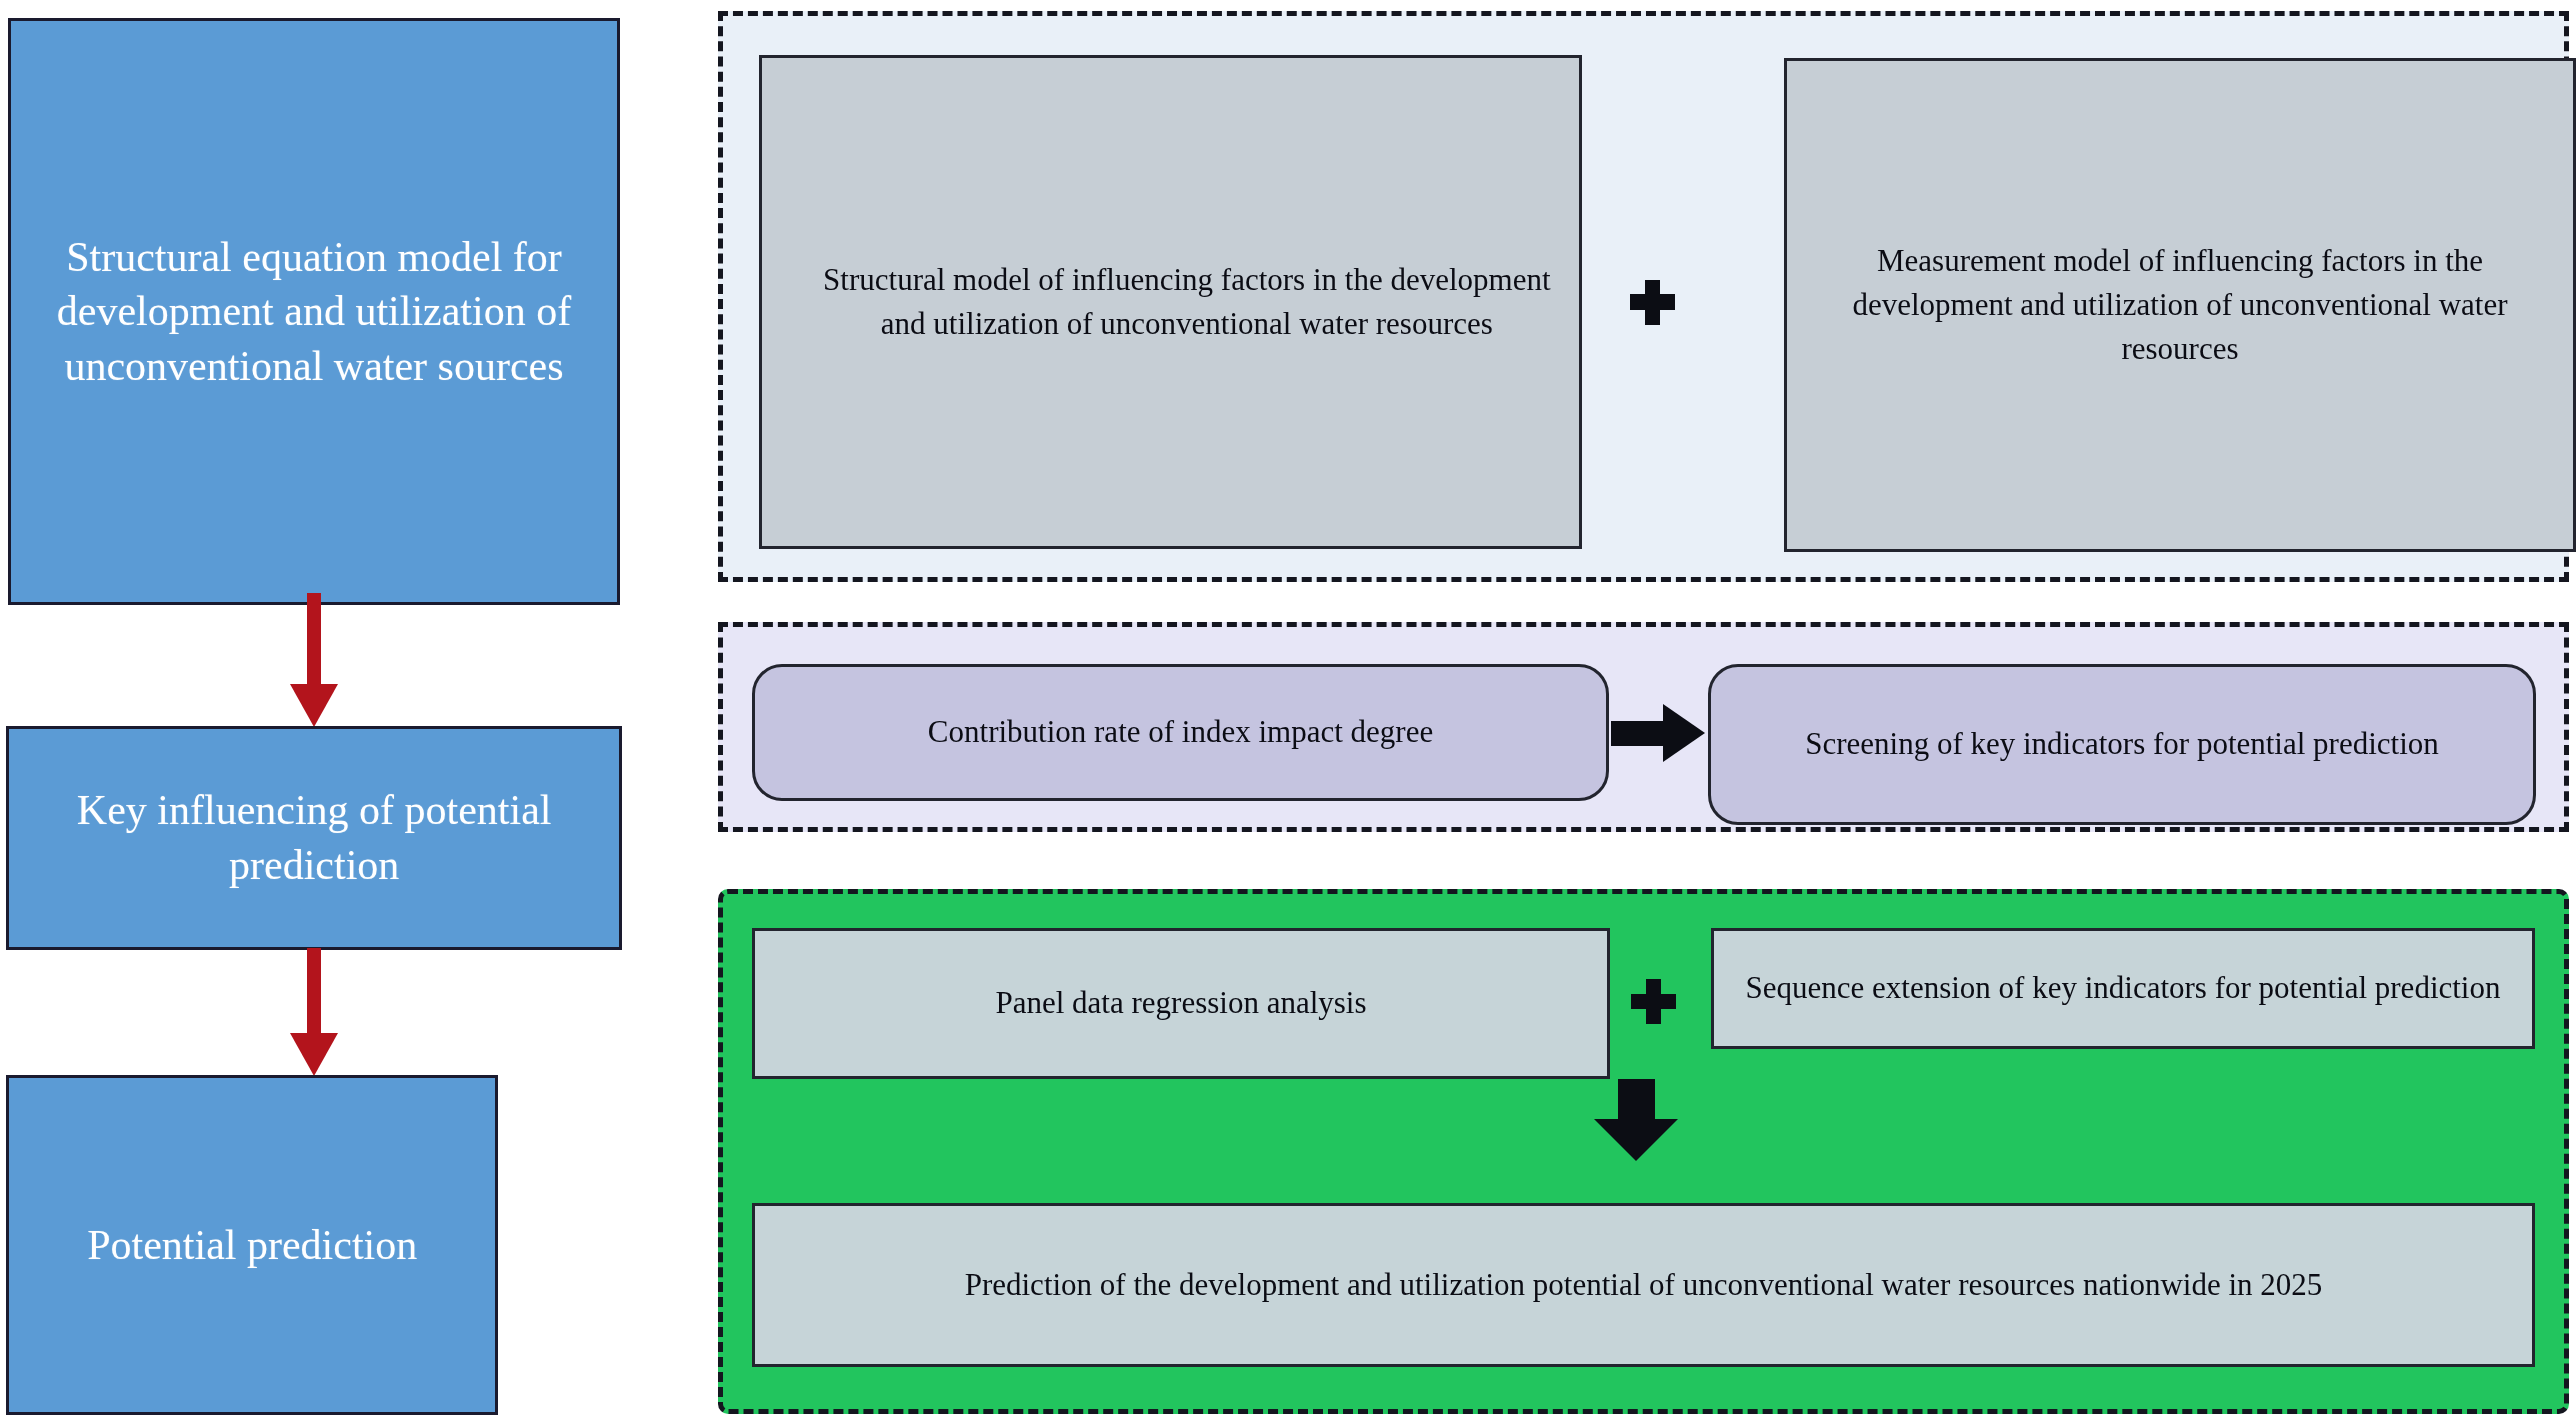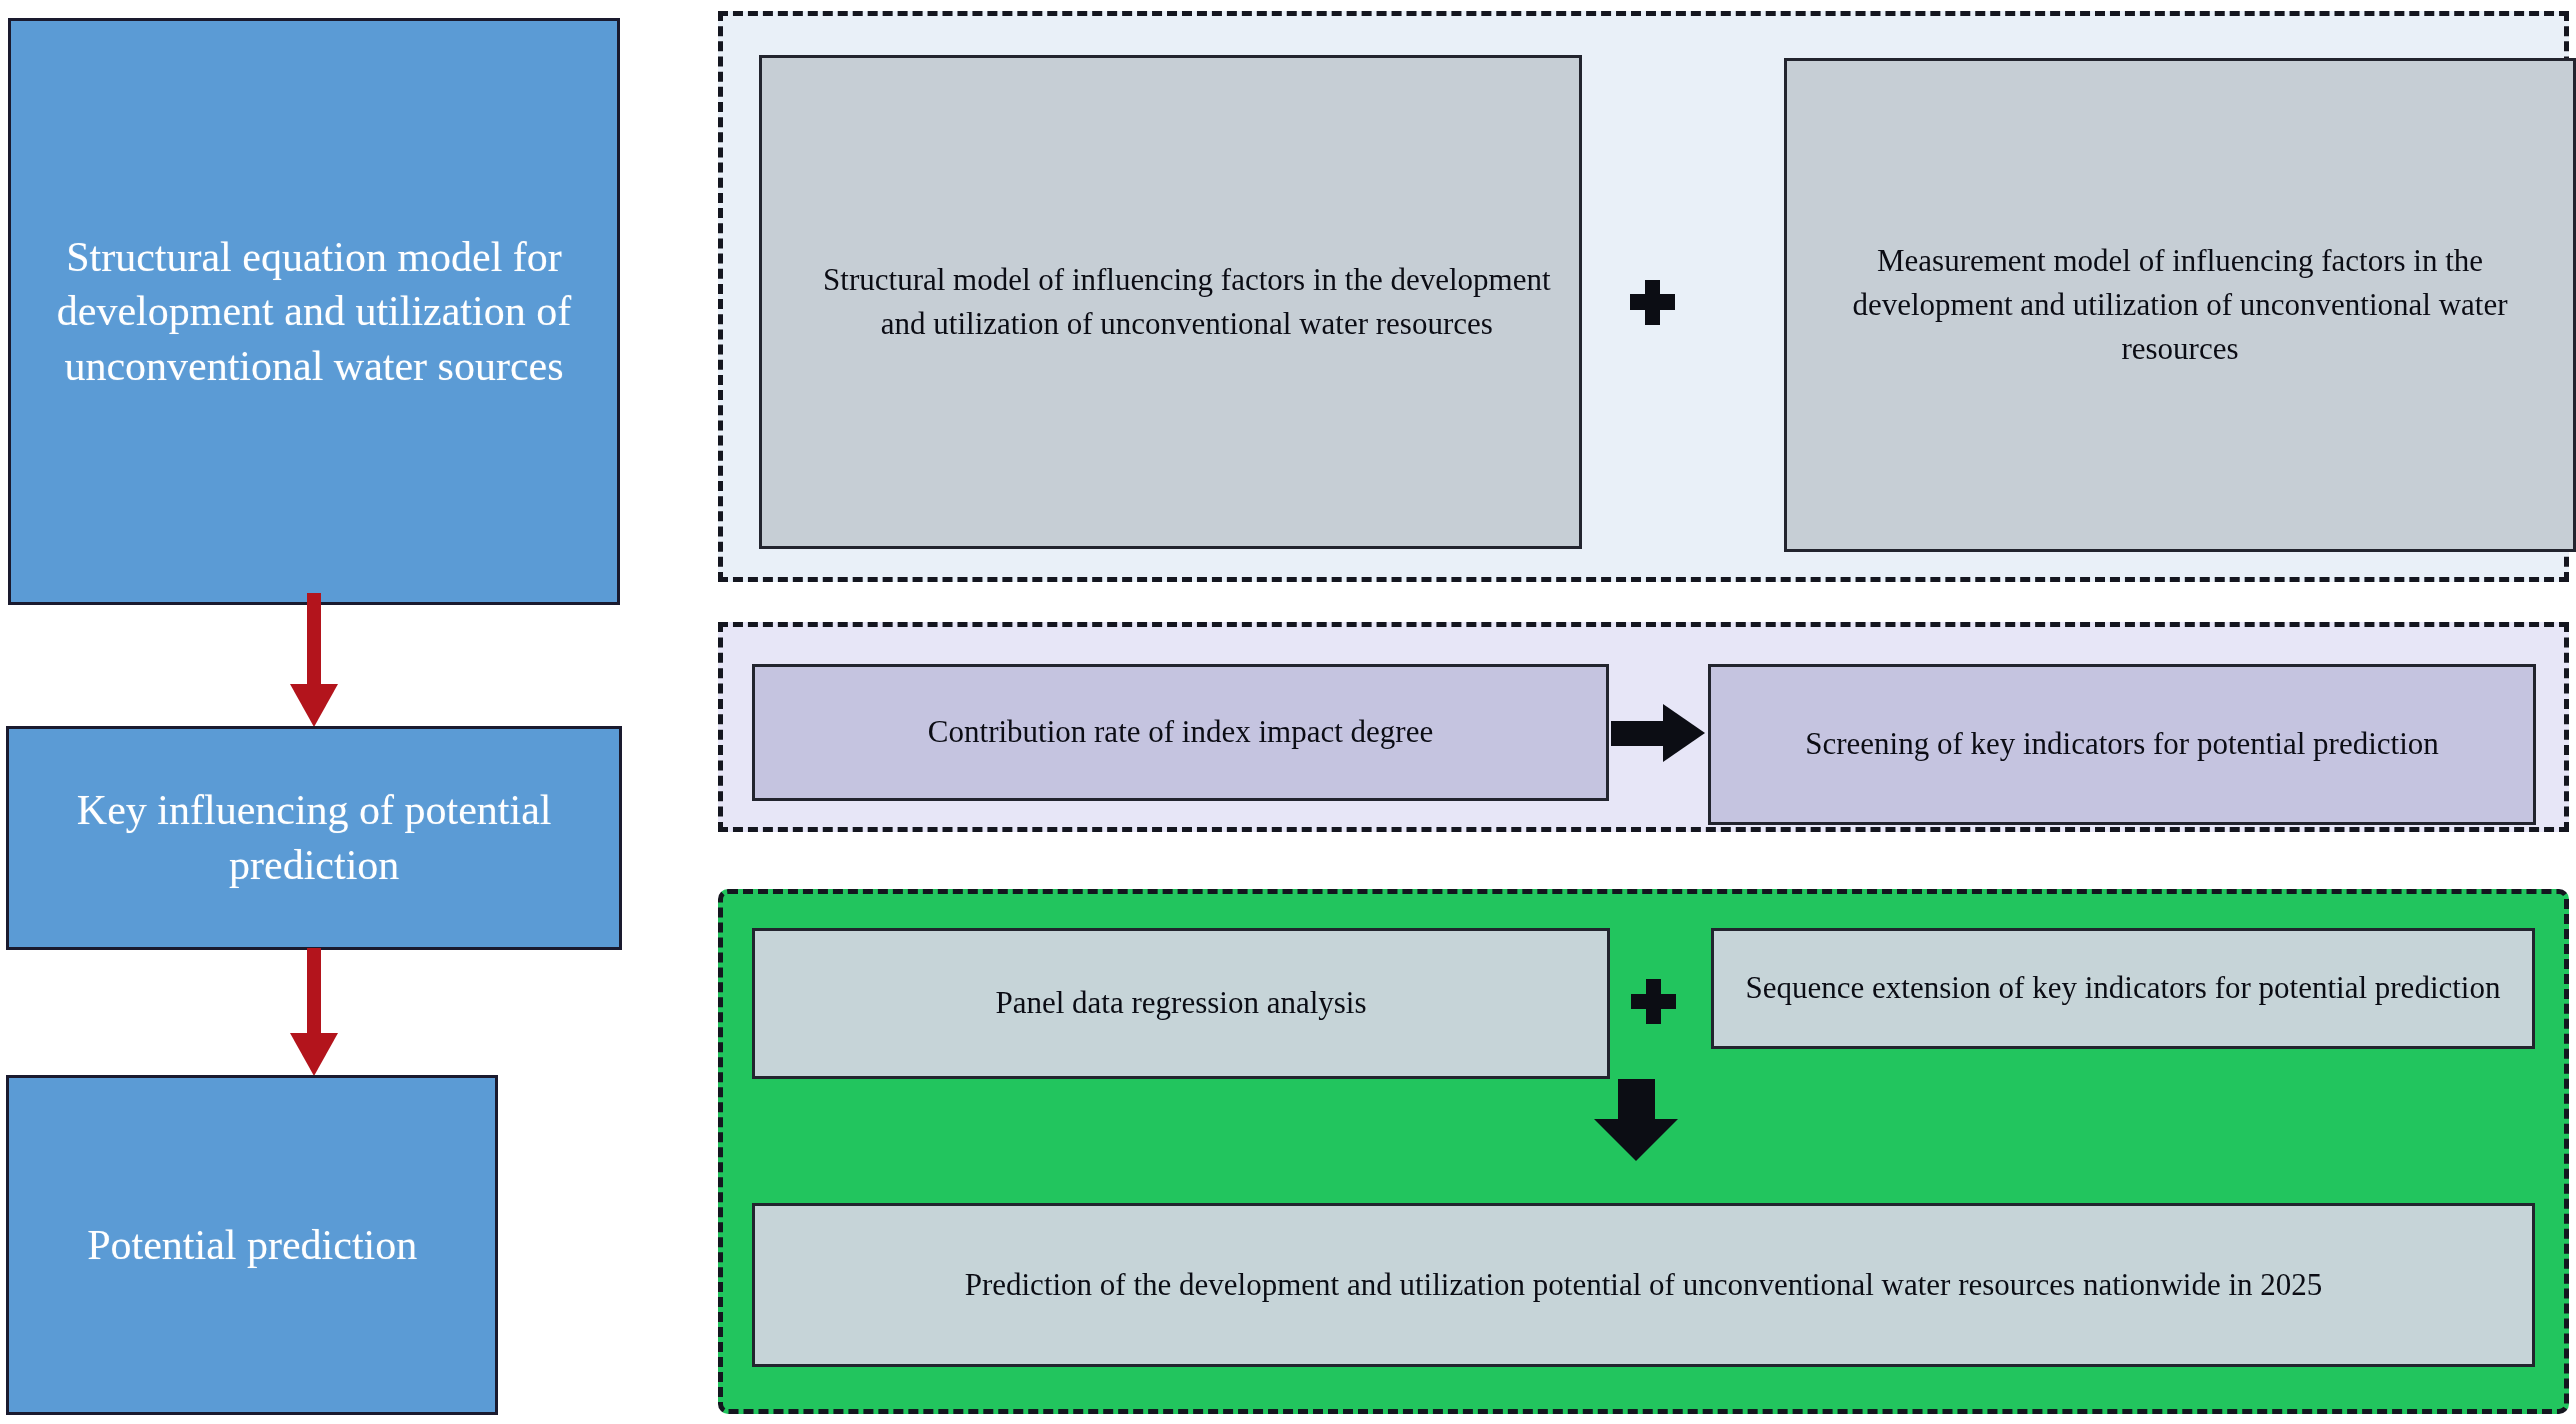--- a/index.html
+++ b/index.html
@@ -59,21 +59,21 @@
     position:absolute;
     box-sizing:border-box;
     border:3.9px solid #22242E;
     display:flex;align-items:center;justify-content:center;
     text-align:center;
     color:#0B0C14;
     line-height:1.42;
     padding:0 15.4px;
   }
   .node.gray {background:#C6CED5;}
-  .node.purple{background:#C5C4E0;}
+  .node.purple{background:#C5C4E0;border-radius:30px;}
   .node.teal {background:#C6D4D8;}
 
   
   #node-structural{left:36px; top:39px;  width:823px; height:494px; font-size:31px;padding-left:48px;}
   #node-measurement{left:1017px;top:42px; width:792px; height:494px; font-size:31px;margin-left:44px;}
 
   
   #node-contribution{left:29px; top:37px; width:857px; height:137px; font-size:31px;}
   #node-screening{left:985px; top:37px; width:828px; height:161px; font-size:31px;}
 

